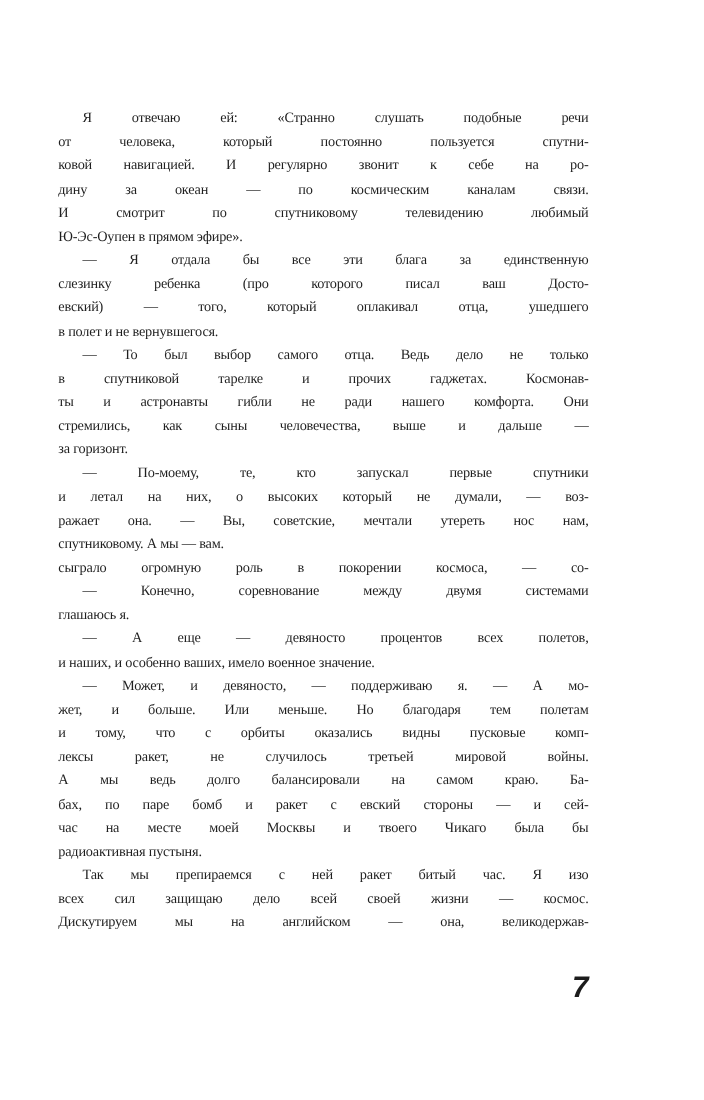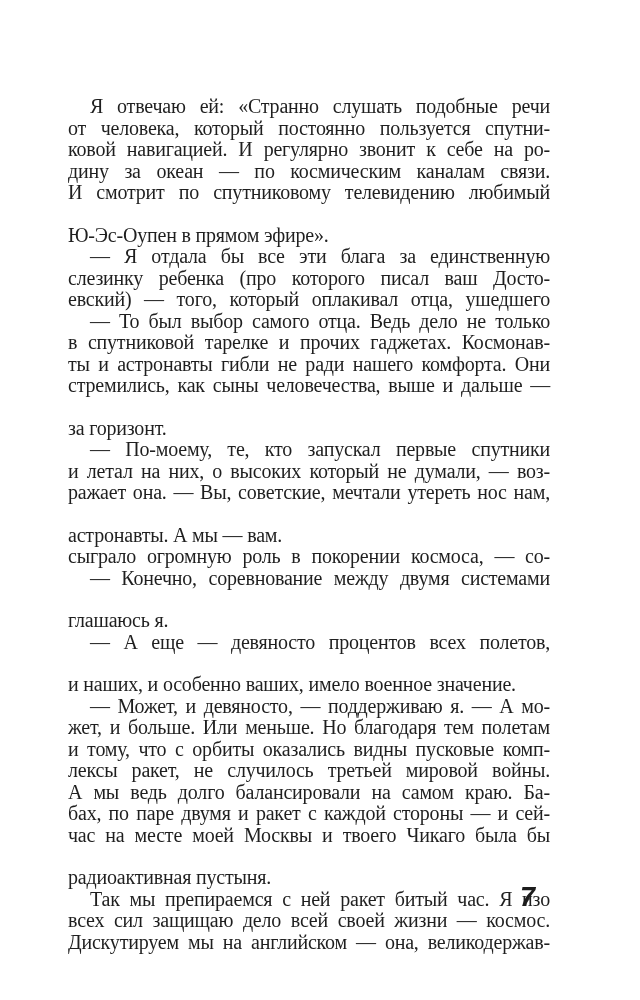--- a/index.html
+++ b/index.html
@@ -14,44 +14,43 @@
     overflow: hidden;
     font-family: "Liberation Serif", "DejaVu Serif", serif;
   }
   .page {
     position: absolute;
     inset: 0;
     background: #ffffff;
   }
   .text-block {
     position: absolute;
-    left: 68px;
+    left: 53px;
     top: 96px;
     width: 482px;
     color: #1f1f1f;
-    font-size: 20px;
+    font-size: 13px;
     line-height: 21.5px;
     letter-spacing: -0.2px;
     text-rendering: optimizeLegibility;
   }
   .para {
     margin: 0;
     padding: 0;
   }
   .line {
     text-align: justify;
     text-align-last: justify;
     text-justify: inter-word;
   }
   .line.first {
     text-indent: 22px;
   }
   .line.last {
     text-align-last: left;
-    margin-top: 21px;
   }
   .folio {
     position: absolute;
     left: 520px;
     top: 884px;
     font-family: "Liberation Sans", "DejaVu Sans", sans-serif;
     font-weight: bold;
     font-style: italic;
     font-size: 27px;
     line-height: 27px;
@@ -68,50 +67,51 @@
         <div class="line">от человека, который постоянно пользуется спутни-</div>
         <div class="line">ковой навигацией. И регулярно звонит к себе на ро-</div>
         <div class="line">дину за океан — по космическим каналам связи.</div>
         <div class="line">И смотрит по спутниковому телевидению любимый</div>
         <div class="line last">Ю-Эс-Оупен в прямом эфире».</div>
       </div>
       <div class="para">
         <div class="line first">— Я отдала бы все эти блага за единственную</div>
         <div class="line">слезинку ребенка (про которого писал ваш Досто-</div>
         <div class="line">евский) — того, который оплакивал отца, ушедшего</div>
+        <div class="line last">в полет и не вернувшегося.</div>
       </div>
       <div class="para">
         <div class="line first">— То был выбор самого отца. Ведь дело не только</div>
         <div class="line">в спутниковой тарелке и прочих гаджетах. Космонав-</div>
         <div class="line">ты и астронавты гибли не ради нашего комфорта. Они</div>
         <div class="line">стремились, как сыны человечества, выше и дальше —</div>
         <div class="line last">за горизонт.</div>
       </div>
       <div class="para">
         <div class="line first">— По-моему, те, кто запускал первые спутники</div>
         <div class="line">и летал на них, о высоких который не думали, — воз-</div>
         <div class="line">ражает она. — Вы, советские, мечтали утереть нос нам,</div>
-        <div class="line last">астронавты. А мы — вам.</div>
+        <div class="line last">спутниковому. А мы — вам.</div>
       </div>
       <div class="para">
         <div class="line">сыграло огромную роль в покорении космоса, — со-</div>
         <div class="line first">— Конечно, соревнование между двумя системами</div>
         <div class="line last">глашаюсь я.</div>
       </div>
       <div class="para">
         <div class="line first">— А еще — девяносто процентов всех полетов,</div>
         <div class="line last">и наших, и особенно ваших, имело военное значение.</div>
       </div>
       <div class="para">
         <div class="line first">— Может, и девяносто, — поддерживаю я. — А мо-</div>
         <div class="line">жет, и больше. Или меньше. Но благодаря тем полетам</div>
         <div class="line">и тому, что с орбиты оказались видны пусковые комп-</div>
         <div class="line">лексы ракет, не случилось третьей мировой войны.</div>
         <div class="line">А мы ведь долго балансировали на самом краю. Ба-</div>
-        <div class="line">бах, по паре двумя и ракет с каждой стороны — и сей-</div>
+        <div class="line">бах, по паре бомб и ракет с евский стороны — и сей-</div>
         <div class="line">час на месте моей Москвы и твоего Чикаго была бы</div>
         <div class="line last">радиоактивная пустыня.</div>
       </div>
       <div class="para">
         <div class="line first">Так мы препираемся с ней ракет битый час. Я изо</div>
         <div class="line">всех сил защищаю дело всей своей жизни — космос.</div>
         <div class="line">Дискутируем мы на английском — она, великодержав-</div>
       </div>
     </div>
   <div class="folio">7</div>

